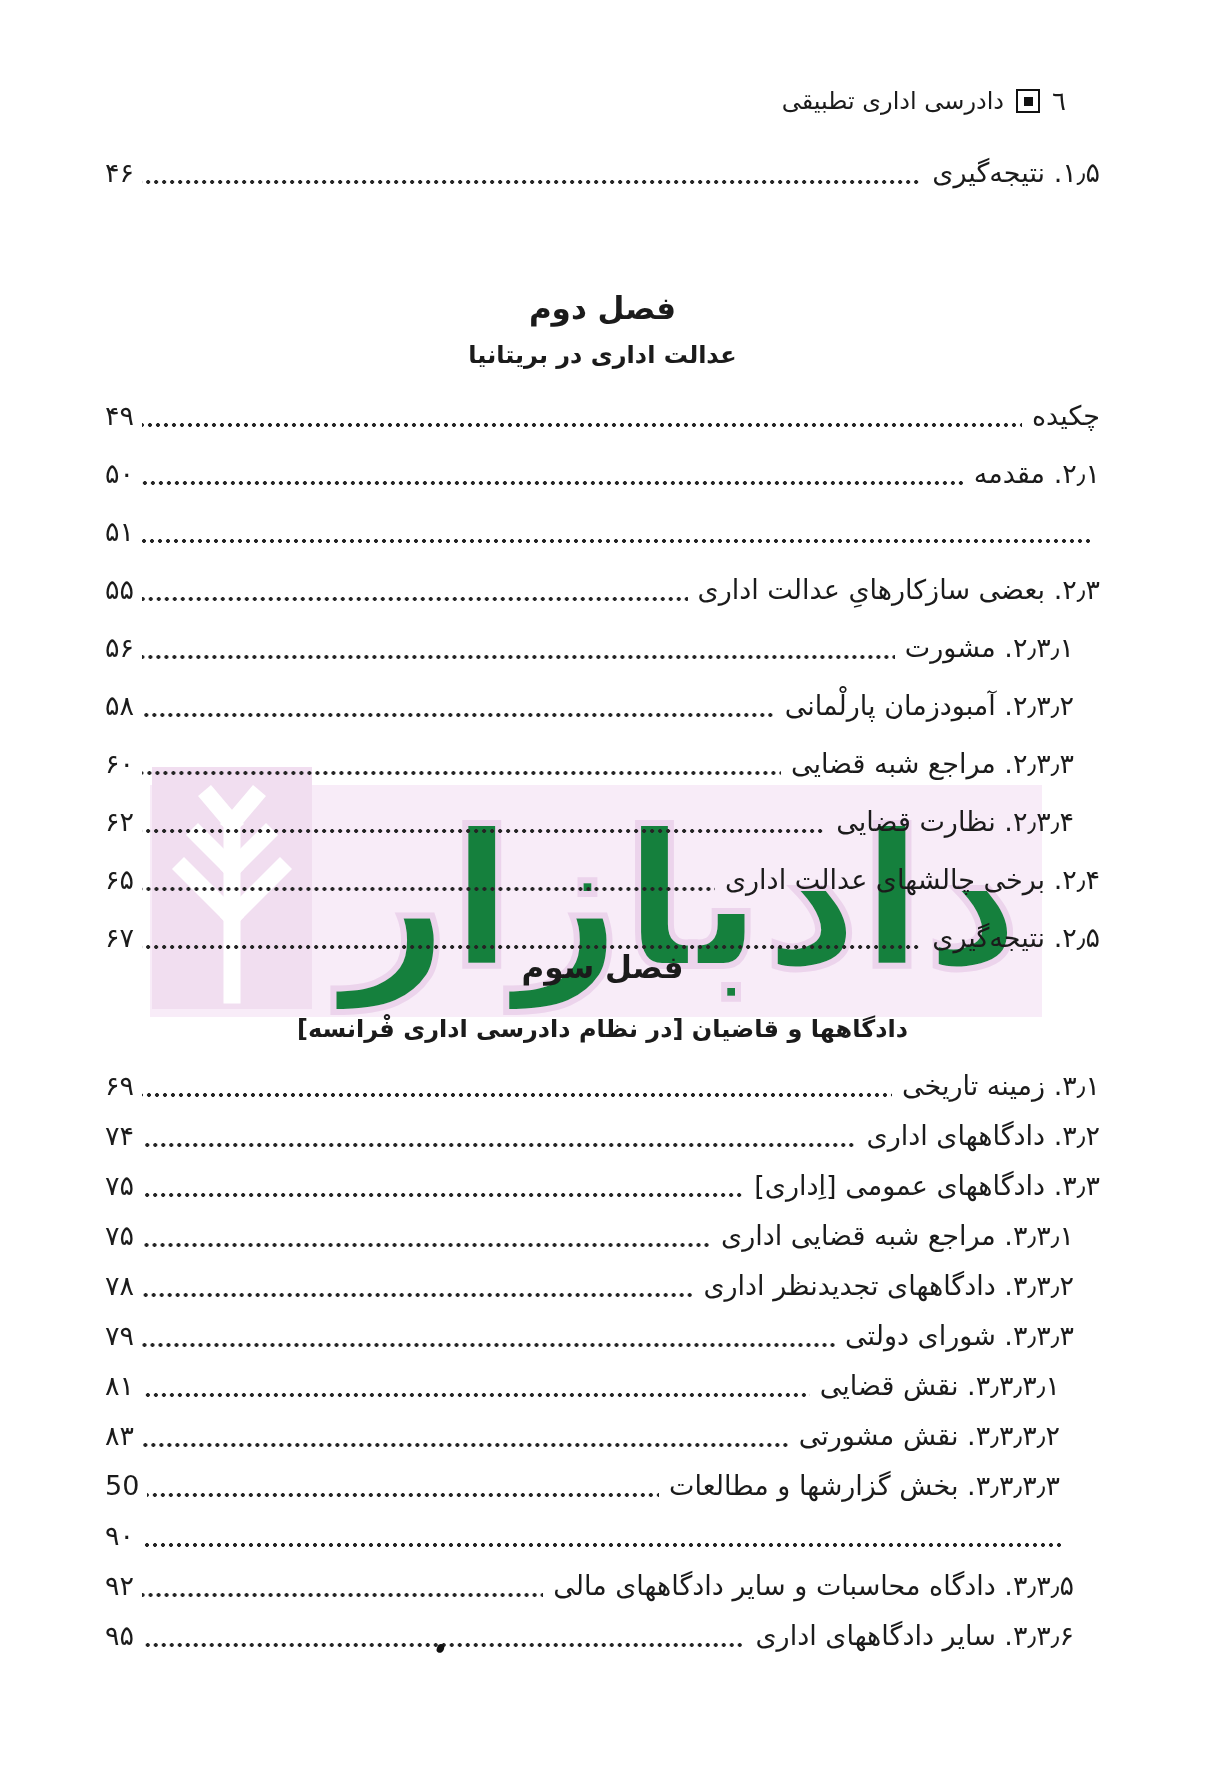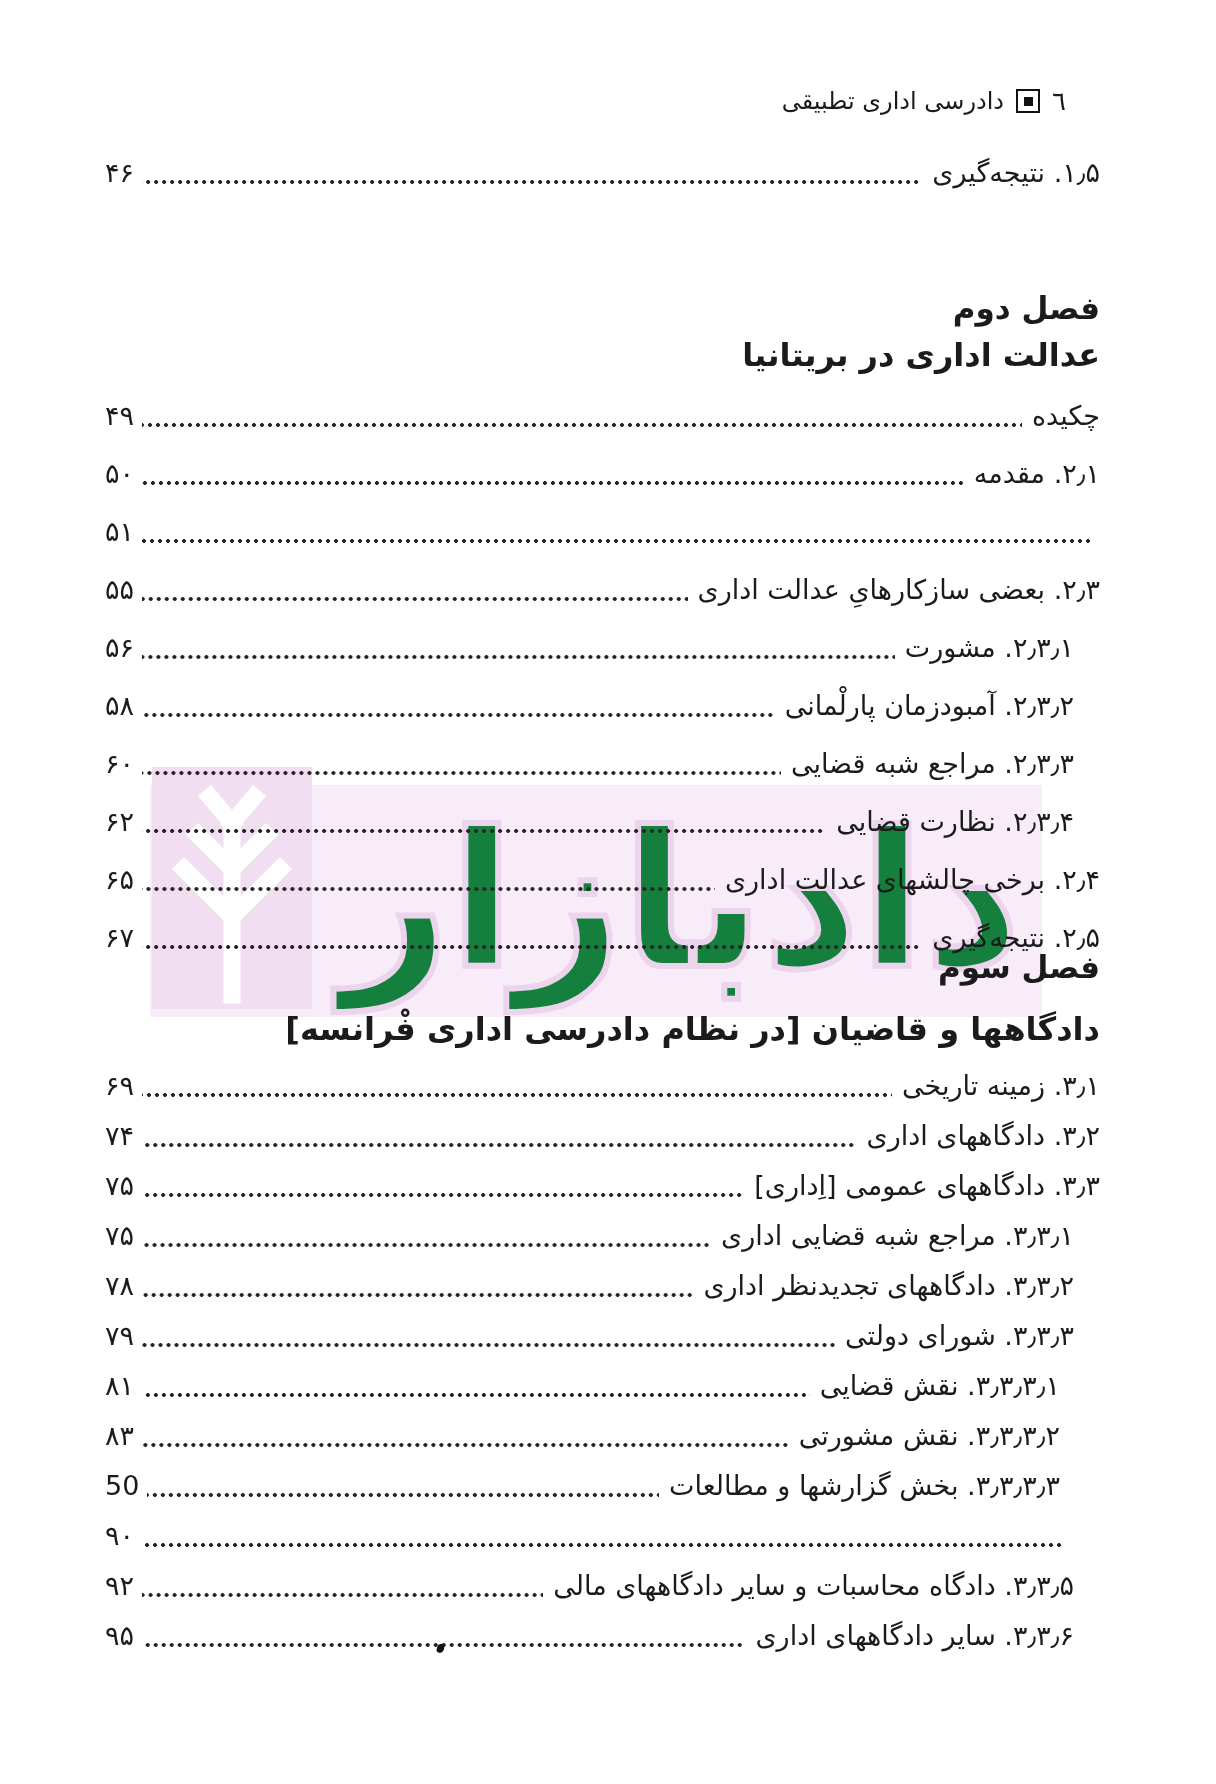--- a/index.html
+++ b/index.html
@@ -62,25 +62,25 @@
     flex:0 0 auto;
   }
   .h-square::before{
     content:"";
     width:9px;height:9px;background:#111;display:block;
   }
 
   
   .chapter-head{
     position:absolute; left:105px; width:995px;
-    text-align:right;
+    text-align:center;
     font-weight:bold;
   }
   .ch-title{font-size:31px; line-height:47px;}
-  .ch-subtitle{font-size:32px; line-height:47px;}
+  .ch-subtitle{font-size:24px; line-height:47px;}
   .ch2-head{top:285px;}
   .ch3-head{top:944px;}
   .ch3-head .ch-subtitle{margin-top:15px;}
 
   
   .rows{
     position:absolute; left:105px; width:995px;
   }
   .rows-pre{top:150px;}
   .rows-ch2{top:386px;}

